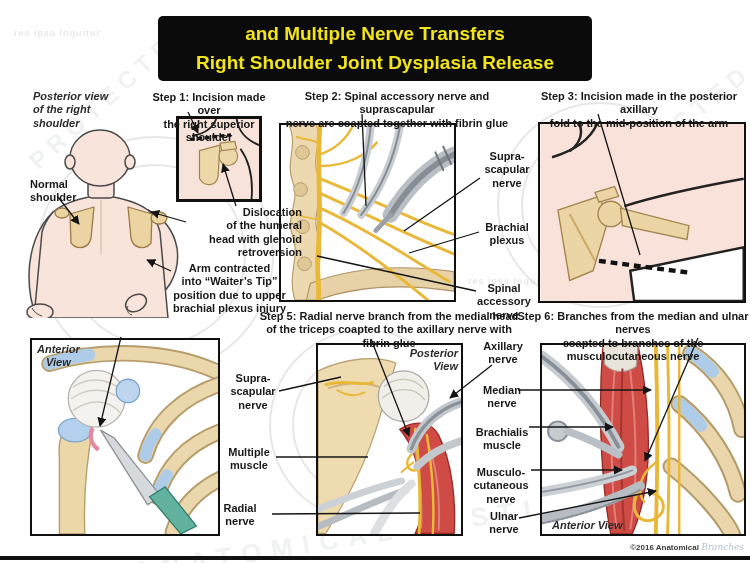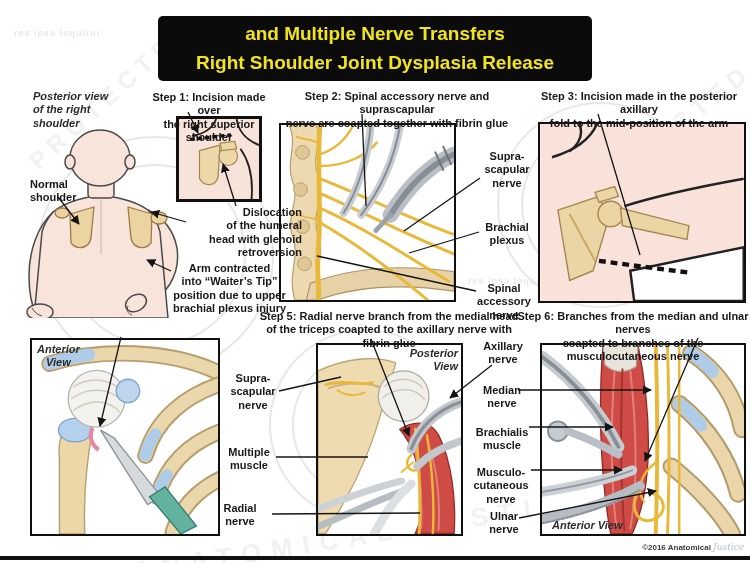--- a/index.html
+++ b/index.html
@@ -351,16 +351,16 @@
 nerve</div>
   <div class="lbl ctr" style="left:482px;top:510px;width:44px;">Ulnar
 nerve</div>
 
   <div class="lbl it" style="left:37px;top:343px;text-align:center;">Anterior
 View</div>
   <div class="lbl it rgt" style="left:402px;top:347px;width:56px;">Posterior
 View</div>
   <div class="lbl it" style="left:552px;top:519px;">Anterior View</div>
 
-  <div class="footer"><span>©2016 Anatomical</span> <span class="script">Justice</span></div>
+  <div class="footer"><span>©2016 Anatomical</span> <span class="script">Branches</span></div>
 
   <div class="botbar"></div>
 </div>
 
 </body></html>

